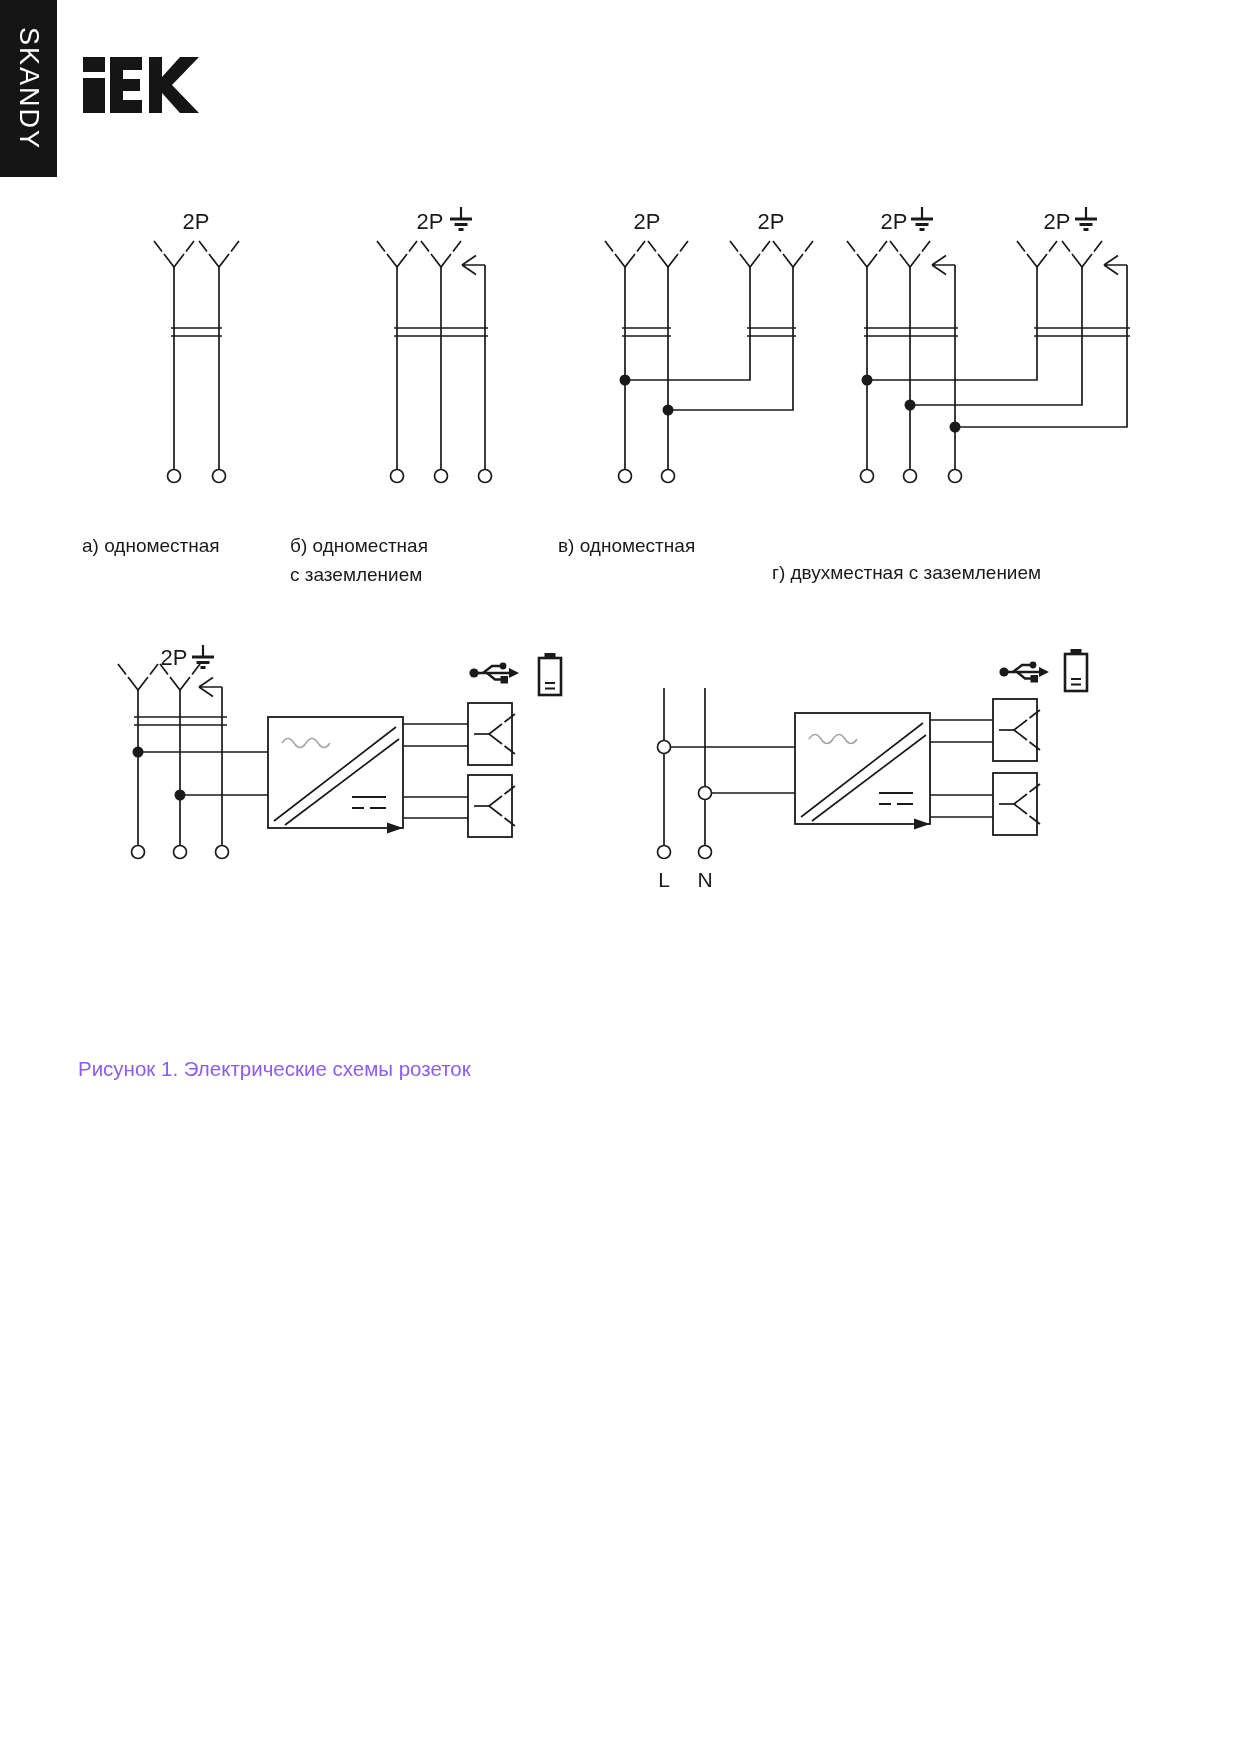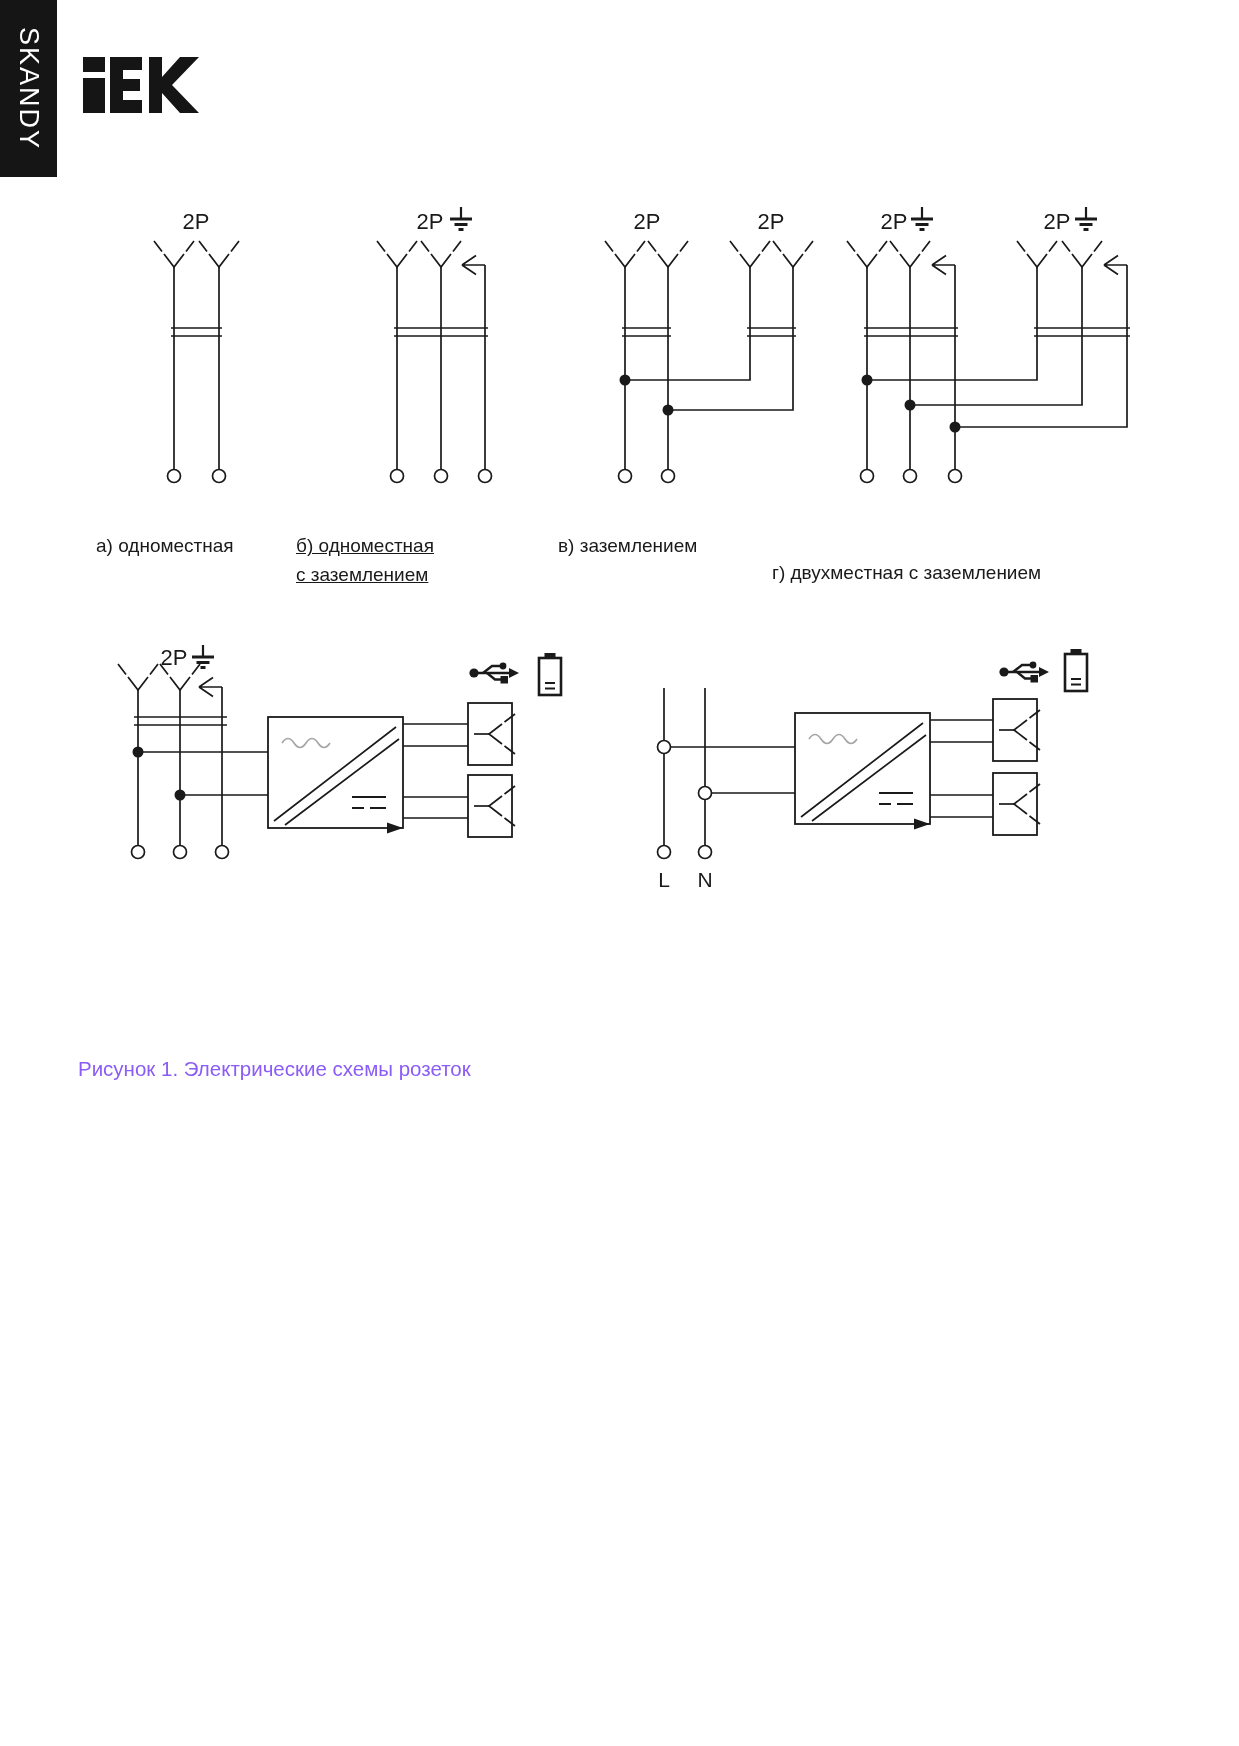--- a/index.html
+++ b/index.html
@@ -178,19 +178,19 @@
       <use href="#usbout" transform="translate(993,773)"></use>
       <use href="#usb" transform="translate(1001,672)"></use>
       <use href="#batt" transform="translate(1065,654)"></use>
       <circle class="term" cx="664" cy="852" r="6.5"></circle>
       <circle class="term" cx="705" cy="852" r="6.5"></circle>
       <text class="tlabel" x="664" y="887">L</text>
       <text class="tlabel" x="705" y="887">N</text>
     </g>
   </svg>
 
-  <div class="cap" style="left:96px;top:532px;">а) одноместная</div>
-  <div class="cap" style="left:296px;top:532px;width:152px;text-decoration:underline;">б) одноместная с заземлением</div>
-  <div class="cap" style="left:558px;top:532px;">в) заземлением</div>
+  <div class="cap" style="left:82px;top:532px;">а) одноместная</div>
+  <div class="cap" style="left:290px;top:532px;width:152px;">б) одноместная с заземлением</div>
+  <div class="cap" style="left:558px;top:532px;">в) одноместная</div>
   <div class="cap" style="left:772px;top:532px;margin-top:27px;">г) двухместная с заземлением</div>
   <div class="figcap" style="left:78px;top:1057px;">Рисунок 1. Электрические схемы розеток</div>
 
 </div>
 
 </body></html>

